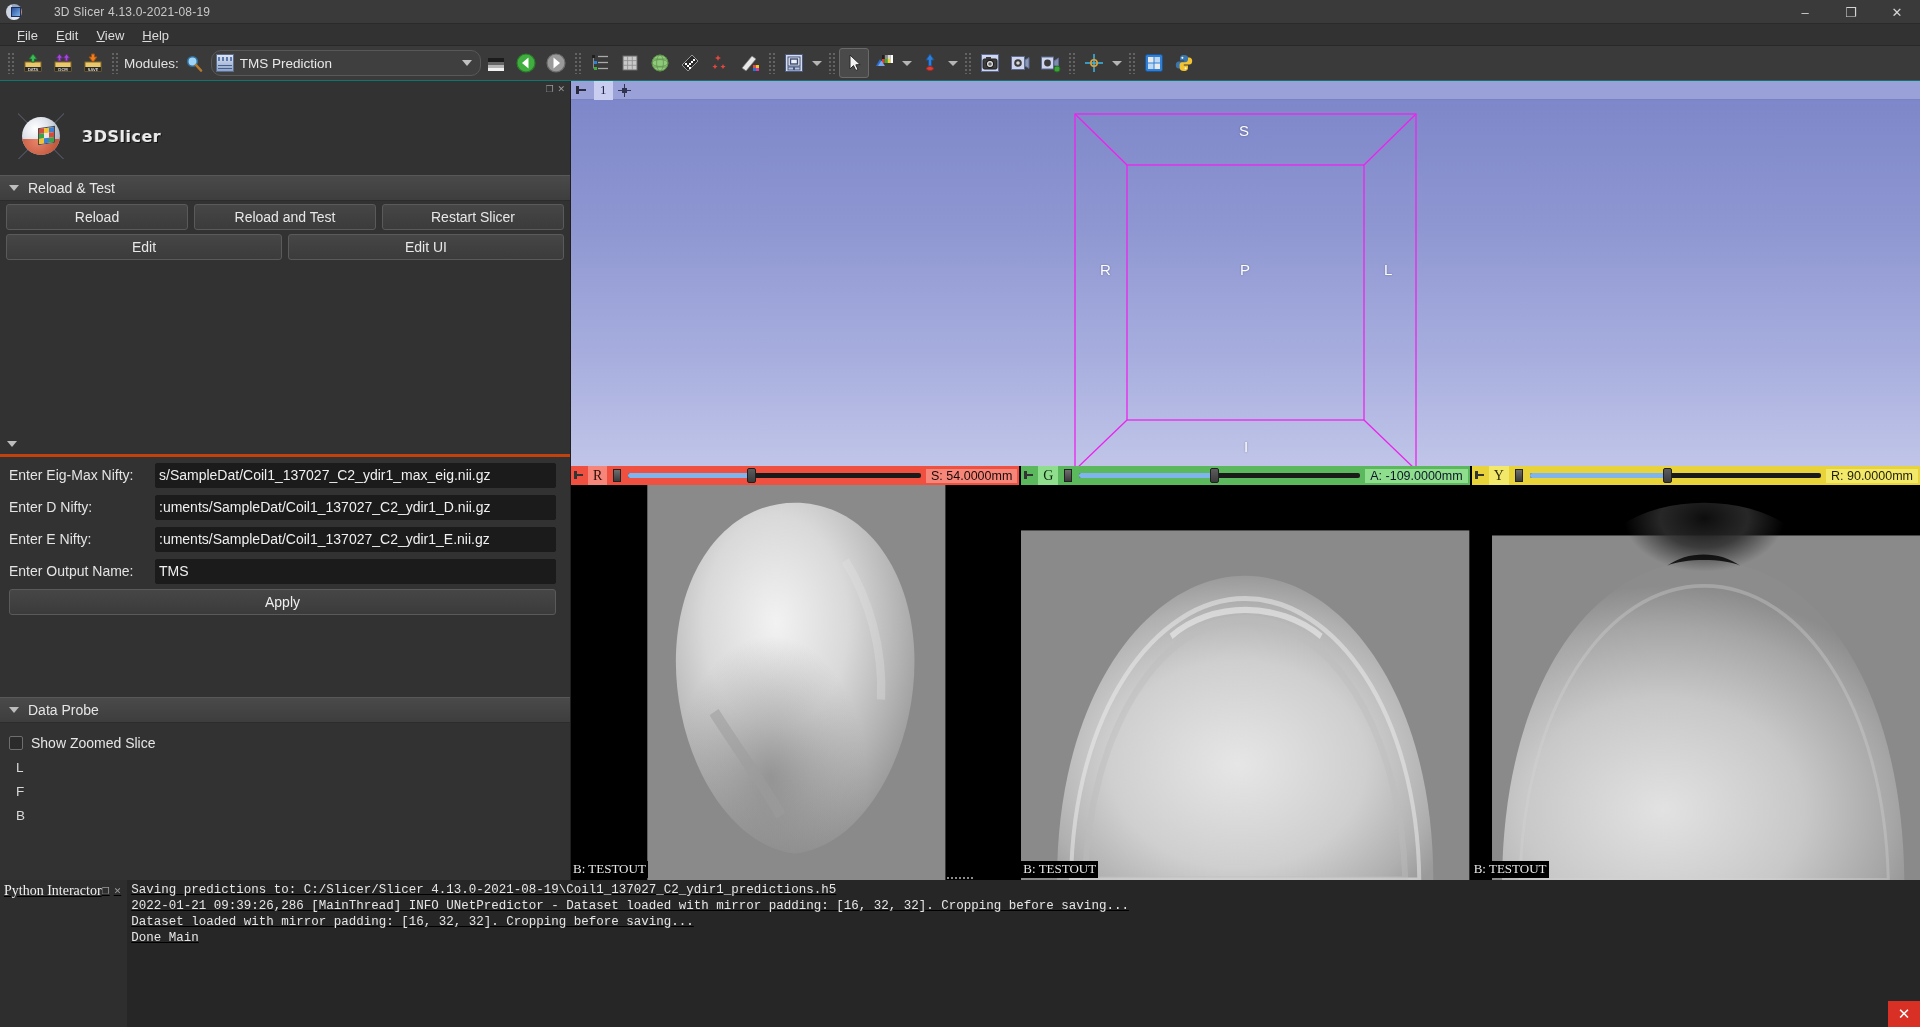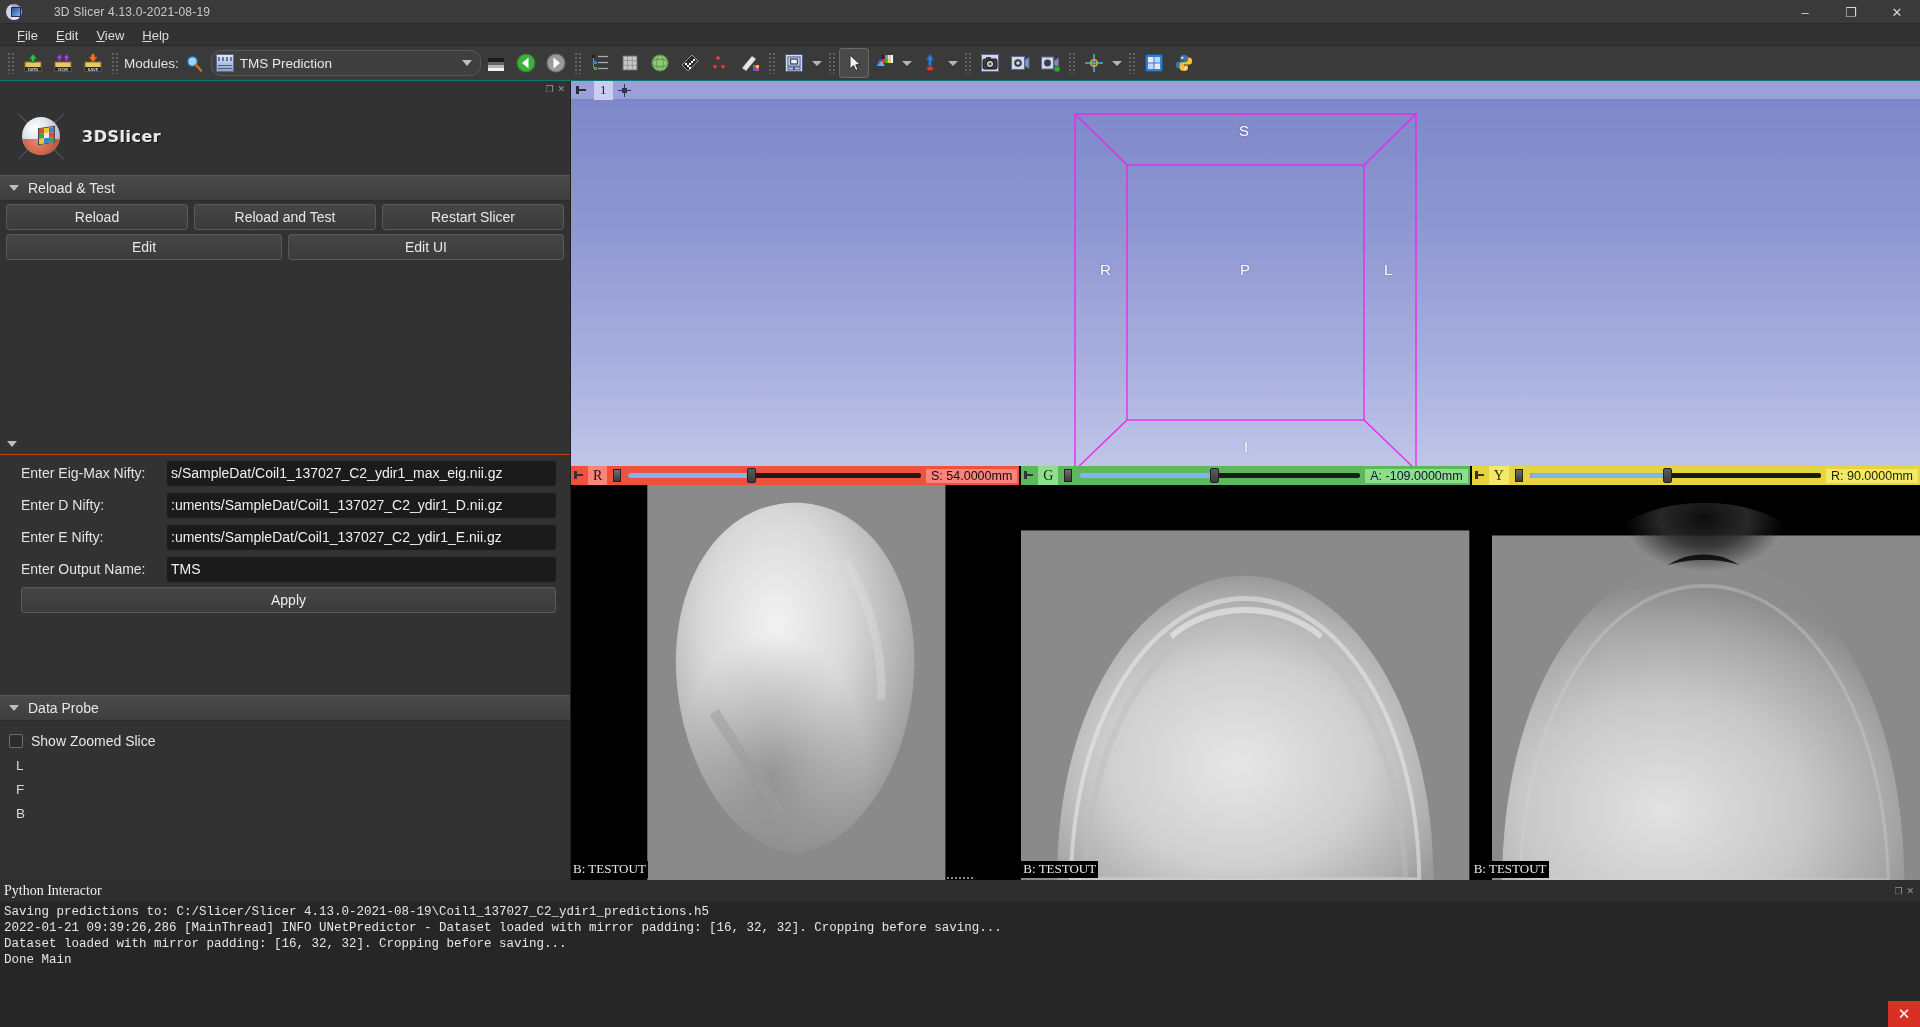--- a/index.html
+++ b/index.html
@@ -184,22 +184,22 @@
     display: flex; align-items: center; justify-content: center;
   }
 
   #panel-gap { flex: 0 0 170px; }
 
   #second-collapse {
     height: 20px; display:flex; align-items:center; padding-left: 7px;
   }
 
   #params-body {
-    background: #323232; border-top: 1px solid #c2410c;
-    padding: 2px 6px 6px 12px;
+    background: #323232; border-top: 3px solid #c2410c;
+    padding: 2px 6px 6px 0;
   }
   .field-row {
     display: flex; align-items: center; height: 32px;
   }
   .field-label {
     color: #e4e4e4; font-size: 14px; padding-left: 9px;
     width: 155px; flex: none; white-space: nowrap;
   }
   .field-input {
     flex: 1; height: 25px; background: #1b1b1b;
@@ -326,21 +326,21 @@
   .grip-dots {
     position: absolute; left: 50%; transform: translateX(-50%);
     width: 28px; height: 5px;
     background-image: radial-gradient(#8c8c8c 40%, transparent 42%);
     background-size: 4px 4px;
   }
 
   
   #console {
     position: absolute; left: 0; bottom: 0; right: 0; height: 147px;
-    background: #2e2e2e; display: flex; flex-direction: column;
+    background: #2e2e2e; display: flex; flex-direction: row; text-decoration: underline;
   }
   #console-title {
     height: 22px; display: flex; align-items: center; justify-content: space-between;
     padding: 0 6px 0 4px;
     color: #f0f0f0; font-size: 14px; font-family: "Liberation Serif", serif;
   }
   #console-title .dockbtns { display:flex; gap:4px; color:#9b9b9b; font-size:9px; }
   #console-body {
     flex: 1; background: #262626; overflow: hidden;
     padding: 2px 4px; color: #e6e6e6;

